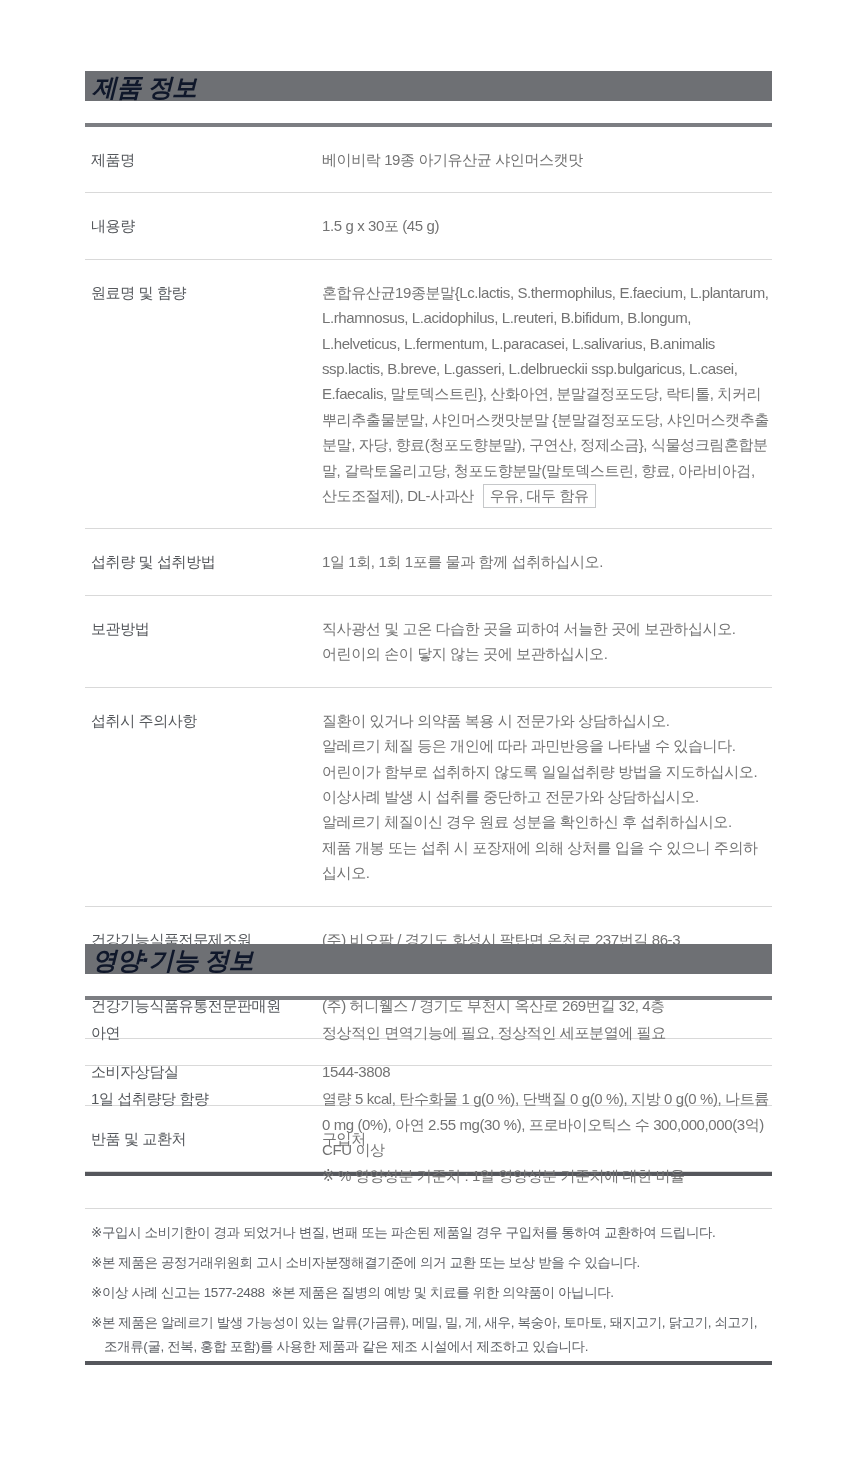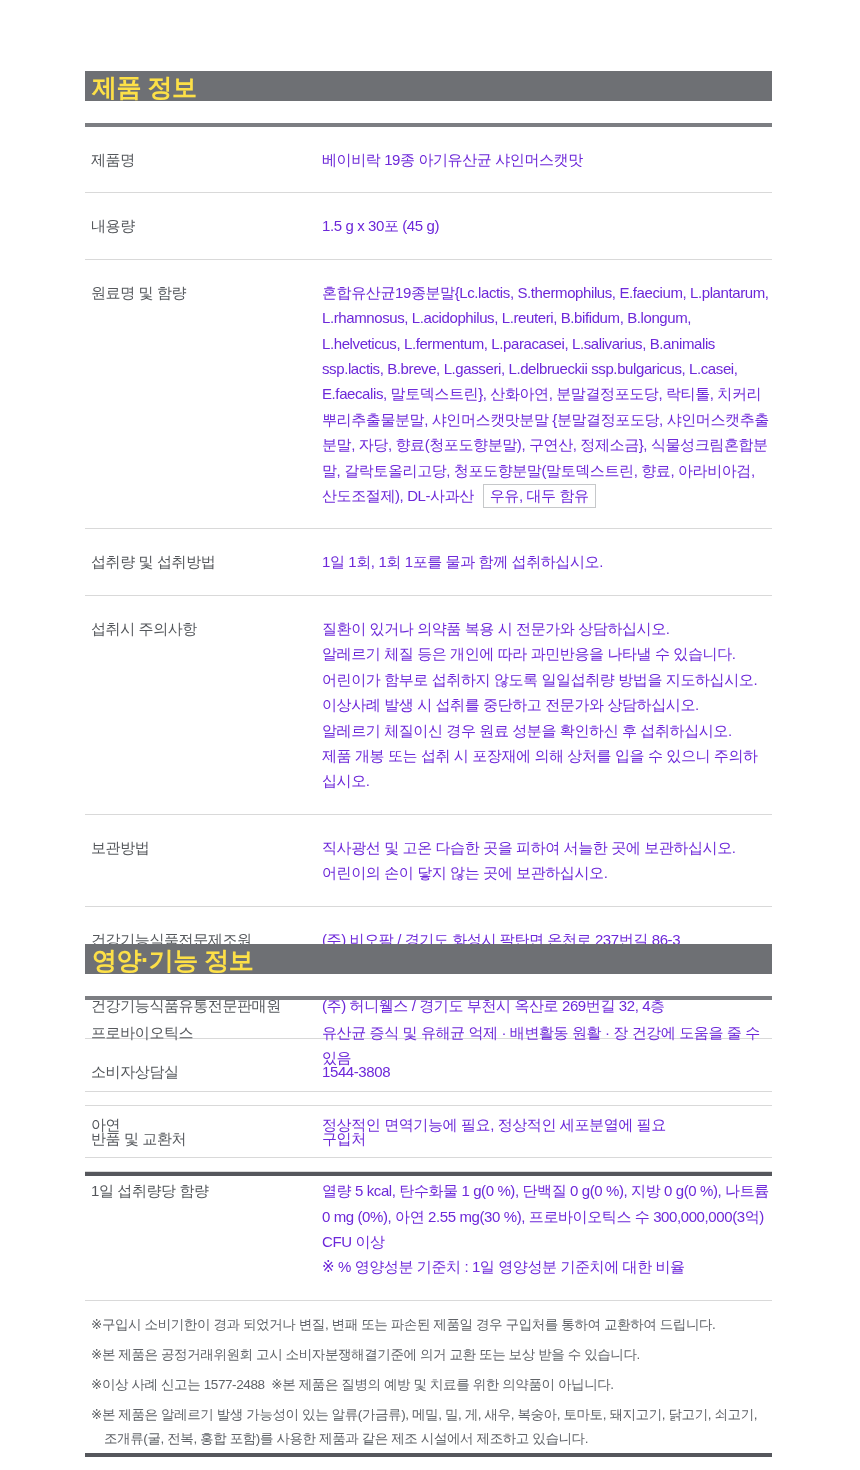--- a/index.html
+++ b/index.html
@@ -9,36 +9,36 @@
     font-family:"Liberation Sans","DejaVu Sans",sans-serif;
   }
   .section { position:absolute; left:85px; width:687px; }
   #product-section   { top:75px;  }
   #nutrition-section { top:948px; }
 
   .banner {
     height:30px; background:#6e7074; padding-left:7px; overflow:visible;
   }
   .banner .banner-text {
-    display:block; color:#fde047; font-weight:bold; font-size:25px;
-    line-height:33px; margin-top:-4px; letter-spacing:-0.5px; white-space:nowrap;
+    display:block; color:#0f172a; font-weight:bold; font-size:25px;
+    line-height:33px; margin-top:-4px; letter-spacing:-0.5px; white-space:nowrap;font-style:italic;
   }
 
   .info-table { margin-top:22px; border-top:4px solid #7c7e82; }
   .table-bottom { border-bottom:4px solid #55575c; }
 
   .row { display:flex; border-bottom:1px solid #d9d9d9; padding:20px 0; }
   .info-table .row:last-child.no-border { border-bottom:none; }
 
   .cell-label {
     width:237px; flex-shrink:0; padding-left:6px;
     font-size:15px; line-height:25px; color:#54575b; letter-spacing:-0.4px;
   }
   .cell-value {
-    width:450px; font-size:15px; line-height:25.4px; color:#6d28d9;
+    width:450px; font-size:15px; line-height:25.4px; color:#737373;
     letter-spacing:-0.4px; white-space:pre-line;
   }
   .allergen-box {
     display:inline-block; border:1px solid #c6c8ca; padding:0 6px;
     margin-left:5px; line-height:22px; white-space:nowrap;text-align:center;
   }
 
   .notes { padding:12px 0 0 6px; }
   .note {
     font-size:13.5px; line-height:24px; color:#5f6267; letter-spacing:-0.4px;
@@ -64,32 +64,32 @@
       </div>
       <div class="row">
         <div class="cell-label">원료명 및 함량</div>
         <div class="cell-value"><span>혼합유산균19종분말{Lc.lactis, S.thermophilus, E.faecium, L.plantarum, L.rhamnosus, L.acidophilus, L.reuteri, B.bifidum, B.longum, L.helveticus, L.fermentum, L.paracasei, L.salivarius, B.animalis ssp.lactis, B.breve, L.gasseri, L.delbrueckii ssp.bulgaricus, L.casei, E.faecalis, 말토덱스트린}, 산화아연, 분말결정포도당, 락티톨, 치커리뿌리추출물분말, 샤인머스캣맛분말 {분말결정포도당, 샤인머스캣추출분말, 자당, 향료(청포도향분말), 구연산, 정제소금}, 식물성크림혼합분말, 갈락토올리고당, 청포도향분말(말토덱스트린, 향료, 아라비아검, 산도조절제), DL-사과산</span> <span class="allergen-box">우유, 대두 함유</span></div>
       </div>
       <div class="row">
         <div class="cell-label">섭취량 및 섭취방법</div>
         <div class="cell-value"><span>1일 1회, 1회 1포를 물과 함께 섭취하십시오.</span></div>
       </div>
       <div class="row">
+        <div class="cell-label">보관방법</div>
+        <div class="cell-value"><span>직사광선 및 고온 다습한 곳을 피하여 서늘한 곳에 보관하십시오.
+어린이의 손이 닿지 않는 곳에 보관하십시오.</span></div>
+      </div>
+      <div class="row">
         <div class="cell-label">섭취시 주의사항</div>
         <div class="cell-value"><span>질환이 있거나 의약품 복용 시 전문가와 상담하십시오.
 알레르기 체질 등은 개인에 따라 과민반응을 나타낼 수 있습니다.
 어린이가 함부로 섭취하지 않도록 일일섭취량 방법을 지도하십시오.
 이상사례 발생 시 섭취를 중단하고 전문가와 상담하십시오.
 알레르기 체질이신 경우 원료 성분을 확인하신 후 섭취하십시오.
 제품 개봉 또는 섭취 시 포장재에 의해 상처를 입을 수 있으니 주의하십시오.</span></div>
-      </div>
-      <div class="row">
-        <div class="cell-label">보관방법</div>
-        <div class="cell-value"><span>직사광선 및 고온 다습한 곳을 피하여 서늘한 곳에 보관하십시오.
-어린이의 손이 닿지 않는 곳에 보관하십시오.</span></div>
       </div>
       <div class="row">
         <div class="cell-label">건강기능식품전문제조원</div>
         <div class="cell-value"><span>(주) 비오팜 / 경기도 화성시 팔탄면 온천로 237번길 86-3</span></div>
       </div>
       <div class="row">
         <div class="cell-label">건강기능식품유통전문판매원</div>
         <div class="cell-value"><span>(주) 허니웰스 / 경기도 부천시 옥산로 269번길 32,  4층</span></div>
       </div>
       <div class="row">
@@ -103,24 +103,20 @@
     </div>
 </div>
 
 <div class="section" id="nutrition-section">
   <div class="banner">
     <span class="banner-text">영양·기능 정보</span>
   </div>
   <div class="info-table table-bottom" id="nutrition-table">
     <div id="nutrition-rows">
         <div class="row">
-          <div class="cell-label">프로바이오틱스</div>
-          <div class="cell-value"><span>유산균 증식 및 유해균 억제 · 배변활동 원활 · 장 건강에 도움을 줄 수 있음</span></div>
-        </div>
-        <div class="row">
           <div class="cell-label">아연</div>
           <div class="cell-value"><span>정상적인 면역기능에 필요, 정상적인 세포분열에 필요</span></div>
         </div>
         <div class="row">
           <div class="cell-label">1일 섭취량당 함량</div>
           <div class="cell-value"><span>열량 5 kcal, 탄수화물 1 g(0 %), 단백질 0 g(0 %), 지방 0 g(0 %), 나트륨 0 mg (0%), 아연 2.55 mg(30 %), 프로바이오틱스 수 300,000,000(3억) CFU 이상
 ※ % 영양성분 기준치 : 1일 영양성분 기준치에 대한 비율</span></div>
         </div>
       </div>
     <div class="notes" id="notes-area">

